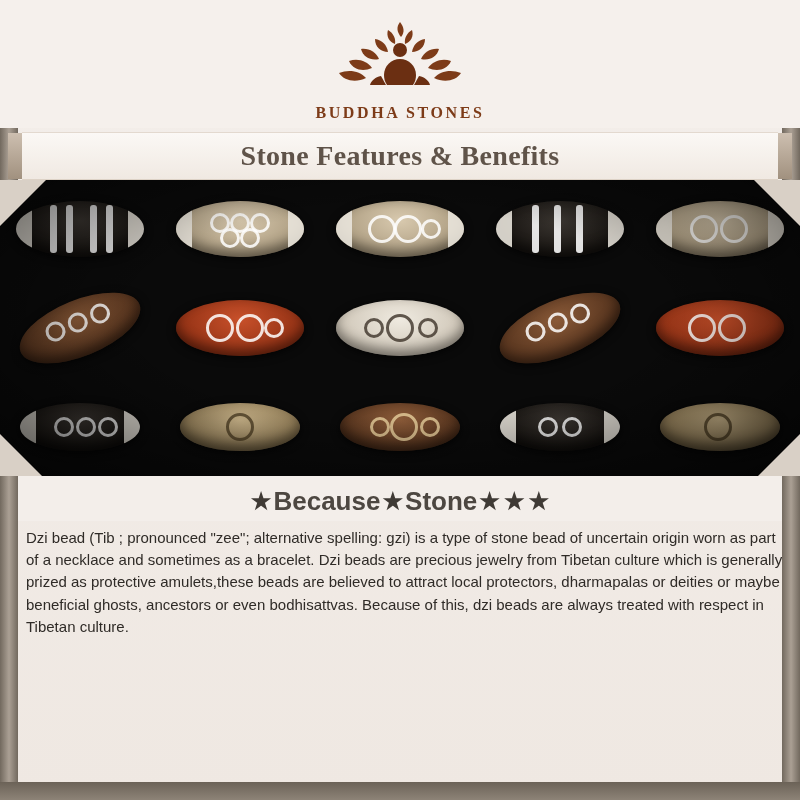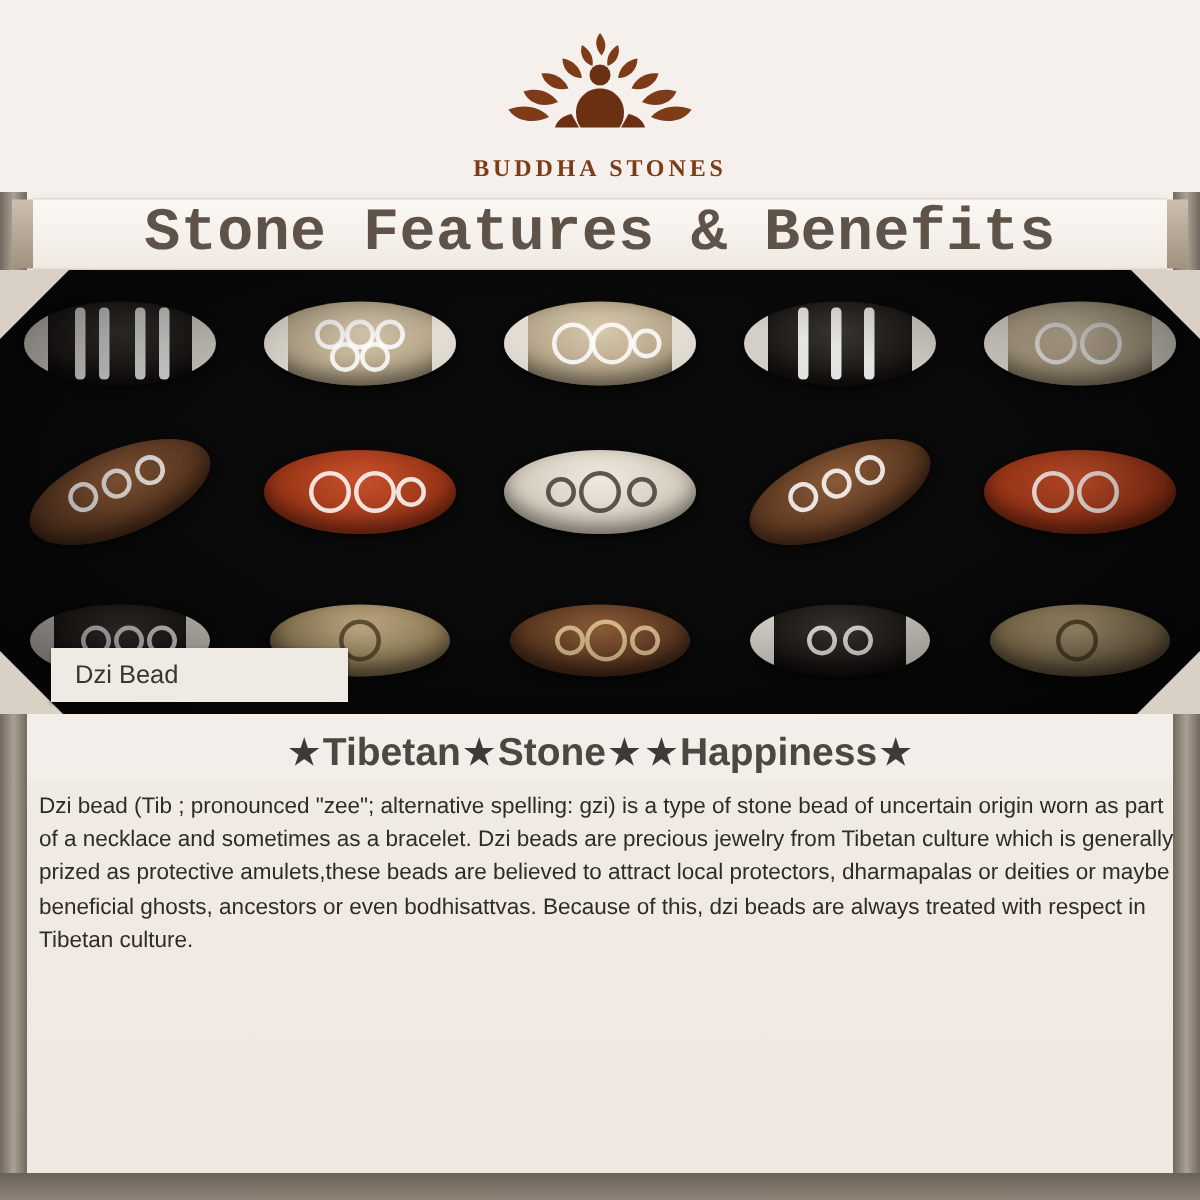--- a/index.html
+++ b/index.html
@@ -82,24 +82,24 @@
     margin: 4px 22px 0 22px;
     height: 46px;
     background: linear-gradient(180deg,#fbf8f5,#f0e9e2);
     border-top: 1px solid #e3d9cf;
     border-bottom: 1px solid #ddd2c6;
     display: flex;
     align-items: center;
     justify-content: center;
   }
   .title-band .title-text {
-    font-size: 40px;
+    font-size: 28px;
     font-weight: bold;
     color: #5f5349;
-    font-family: Liberation Mono, monospace;
+    font-family: Liberation Serif, serif;
     letter-spacing: .3px;
   }
   .title-band::before,
   .title-band::after {
     content: "";
     position: absolute;
     top: 0;
     width: 14px;
     height: 46px;
     background: linear-gradient(180deg,#cdbfb0,#a1917f);
@@ -396,38 +396,36 @@
         <div class="eye med" style="left:58px;border-color:rgba(70,55,30,.75)"></div>
       </div>
     </div>
 
     <div class="photo-vignette"></div>
     <div class="strip-corner tl"></div>
     <div class="strip-corner tr"></div>
     <div class="strip-corner bl"></div>
     <div class="strip-corner br"></div>
 
-    <div class="caption-tab">Dzi Bead</div>
   </div>
 
   <div class="benefits">
     <span class="benefit">
       <span class="star">★</span>
-      <span>Tibetan</span>
+      <span>Because</span>
     </span>
     <span class="benefit">
       <span class="star">★</span>
       <span>Stone</span>
     </span>
     <span class="benefit">
       <span class="star">★</span>
     </span>
     <span class="benefit">
       <span class="star">★</span>
-      <span>Happiness</span>
     </span>
     <span class="benefit">
       <span class="star">★</span>
     </span>
   </div>
 
   <div class="body-copy">Dzi bead (Tib ; pronounced "zee"; alternative spelling: gzi) is a type of stone bead of uncertain origin worn as part of a necklace and sometimes as a bracelet. Dzi beads are precious jewelry from Tibetan culture which is generally prized as protective amulets,these beads are believed to attract local protectors, dharmapalas or deities or maybe beneficial ghosts, ancestors or even bodhisattvas. Because of this, dzi beads are always treated with respect in Tibetan culture.</div>
 
   <div class="bottom-bar"></div>
 </div>

